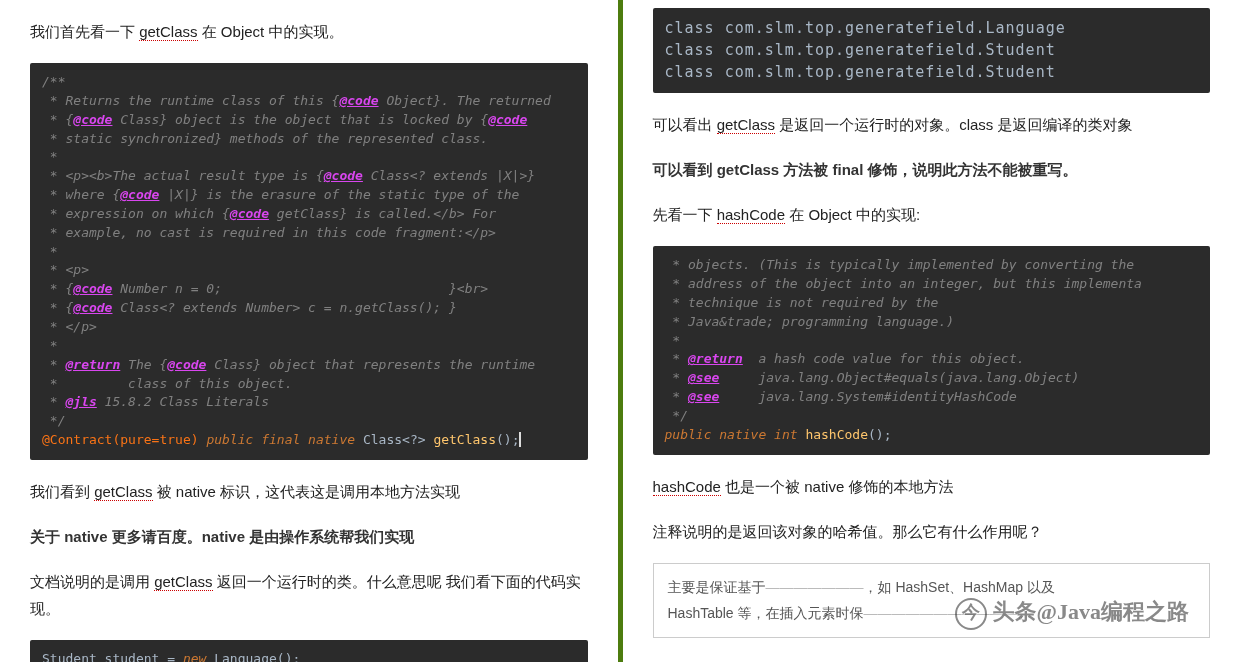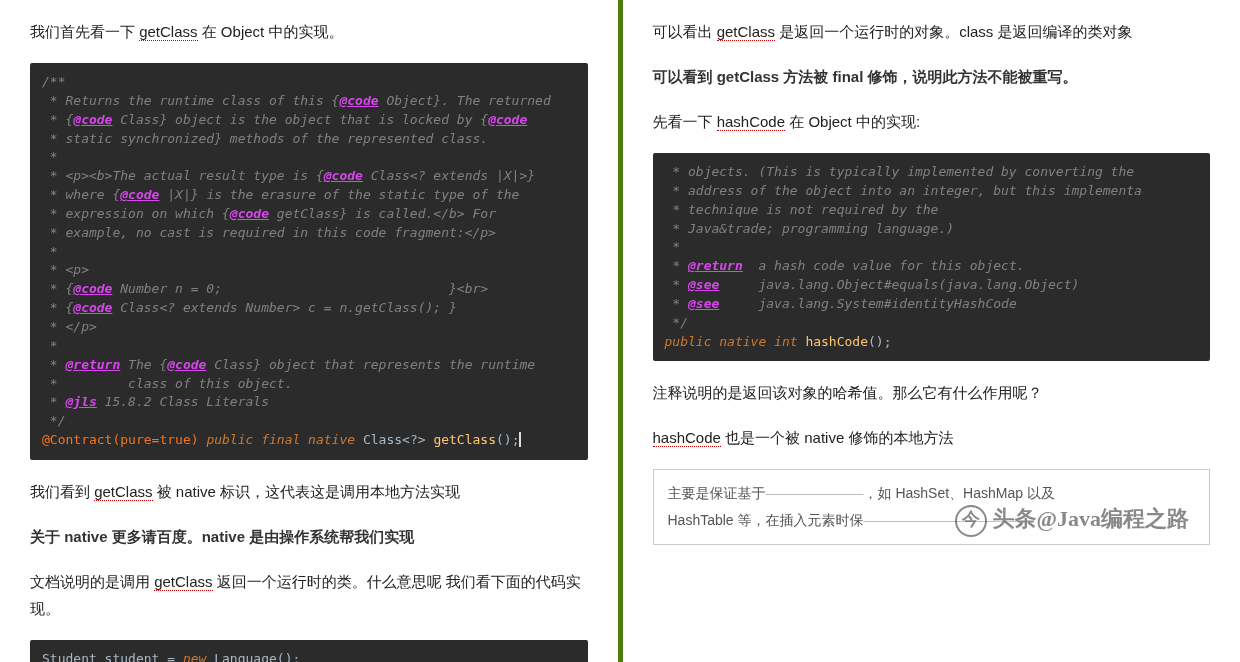--- a/index.html
+++ b/index.html
@@ -126,20 +126,23 @@
   </p>
 
   <div class="code-block" id="code2"><span class="c-white">Student</span> student = <span class="c-kw">new</span> <span class="c-white">Language</span>();
 ..(student.());
 ..(.);
 </div>
 </div>
 
 <div class="col">
 
+  <div class="code-block" id="output1" style="font-size:15px;letter-spacing:1px;"><span class="c-white">class com.slm.top.generatefield.Language</span>
+<span class="c-white">class com.slm.top.generatefield.Student</span>
+<span class="c-white">class com.slm.top.generatefield.Student</span></div>
 
   <p class="para">
     <span>可以看出 </span><span class="dotted">getClass</span><span> 是返回一个运行时的对象。class 是返回编译的类对象</span>
   </p>
 
   <p class="bold-para">
     <span>可以看到 </span><span class="dotted">getClass</span><span> 方法被 final 修饰，说明此方法不能被重写。</span>
   </p>
 
 
@@ -151,25 +154,25 @@
 <span class="c-cmt"> * address of the object into an integer, but this implementa</span>
 <span class="c-cmt"> * technique is not required by the</span>
 <span class="c-cmt"> * Java&amp;trade; programming language.)</span>
 <span class="c-cmt"> *</span>
 <span class="c-cmt"> * </span><span class="c-tag">@return</span><span class="c-cmt">  a hash code value for this object.</span>
 <span class="c-cmt"> * </span><span class="c-tag">@see</span><span class="c-cmt">     java.lang.Object#equals(java.lang.Object)</span>
 <span class="c-cmt"> * </span><span class="c-tag">@see</span><span class="c-cmt">     java.lang.System#identityHashCode</span>
 <span class="c-cmt"> */</span>
 <span class="c-kw">public native int</span> <span class="c-name">hashCode</span><span class="c-white">();</span></div>
 
-  <p class="para">注释说明的是返回该对象的哈希值。那么它有什么作用呢？</p>
-
   <p class="para">
     <span class="dotted">hashCode</span><span> 也是一个被 native 修饰的本地方法</span>
   </p>
+
+  <p class="para">注释说明的是返回该对象的哈希值。那么它有什么作用呢？</p>
 
   <div class="quote-box">
     <span>主要是保证基于</span><span style="color:#bbb">———————</span><span>，如 HashSet、HashMap 以及</span><br>
     <span>HashTable 等，在插入元素时保</span><span style="color:#bbb">———————————</span><span>。</span>
     <div class="watermark">
       <span class="circ">今</span>
       <span>头条@Java编程之路</span>
     </div>
   </div>
 

